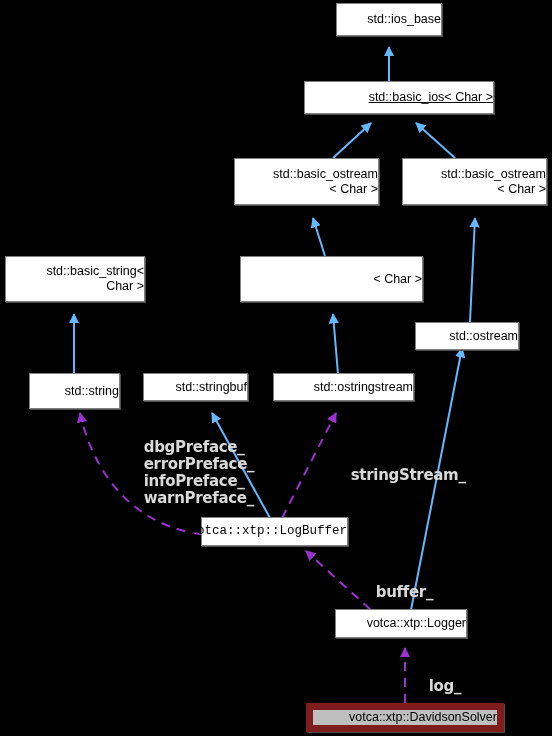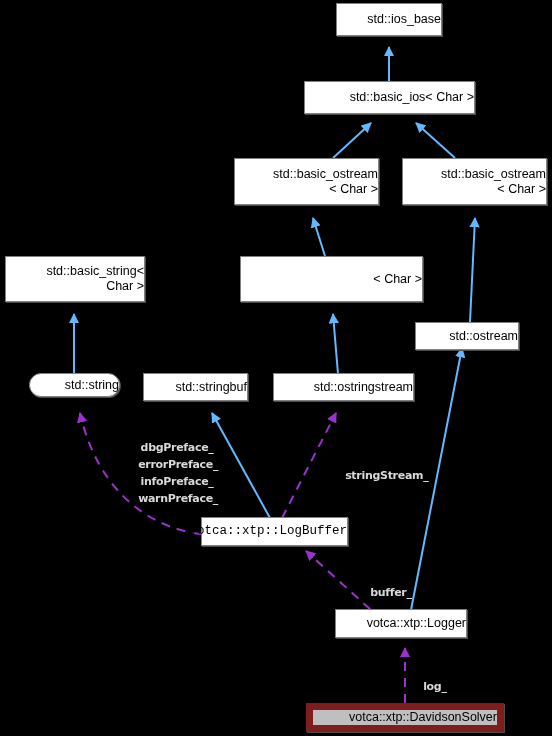--- a/index.html
+++ b/index.html
@@ -35,21 +35,21 @@
   }
   .node.current {
     background: #bfbfbf;
     border: 7px solid #7f1d1d;
   }
   .node .ln { display: block; }
   .edgelabel {
     position: absolute;
     color: #d9d9d9;
     font-family: "DejaVu Sans", sans-serif;
-    font-size: 11px;
+    font-size: 15px;
     font-weight: bold;
     line-height: 17px;
     letter-spacing: -0.3px;
     white-space: pre;
     text-align: left;
     user-select: none;
   }
   #edges {
     position: absolute;
     left: 0; top: 0;
@@ -96,21 +96,21 @@
 
     <path d="M 382 620 L 306 551" stroke="#9a32cd" stroke-width="2" fill="none" stroke-dasharray="9 7" marker-end="url(#arrowPurple)"></path>
 
     <path d="M 405 703 L 405 648" stroke="#9a32cd" stroke-width="2" fill="none" stroke-dasharray="9 7" marker-end="url(#arrowPurple)"></path>
   </svg>
 
   <div class="node" style="left:336px; top:3px; width:106px; height:33px;">
     <span class="ln">std::ios_base</span>
   </div>
 
-  <div class="node" style="left:304px; top:81px; width:171px; height:33px;">
+  <div class="node" style="left:304px; top:81px; width:190px; height:33px;text-decoration:underline;">
     <span class="ln">std::basic_ios&lt; Char &gt;</span>
   </div>
 
   <div class="node" style="left:234px; top:158px; width:145px; height:47px;">
     <span class="ln">std::basic_ostream</span>
     <span class="ln">&lt; Char &gt;</span>
   </div>
 
   <div class="node" style="left:402px; top:158px; width:145px; height:47px;">
     <span class="ln">std::basic_ostream</span>
@@ -123,21 +123,21 @@
   </div>
 
   <div class="node" style="left:240px; top:256px; width:183px; height:46px;">
     <span class="ln">&lt; Char &gt;</span>
   </div>
 
   <div class="node" style="left:415px; top:322px; width:104px; height:28px;padding-left:20px;">
     <span class="ln">std::ostream</span>
   </div>
 
-  <div class="node" style="left:29px; top:373px; width:91px; height:24px;border-radius:13px;">
+  <div class="node" style="left:29px; top:373px; width:91px; height:36px;">
     <span class="ln">std::string</span>
   </div>
 
   <div class="node" style="left:143px; top:373px; width:105px; height:28px;">
     <span class="ln">std::stringbuf</span>
   </div>
 
   <div class="node" style="left:273px; top:373px; width:141px; height:28px;">
     <span class="ln">std::ostringstream</span>
   </div>

